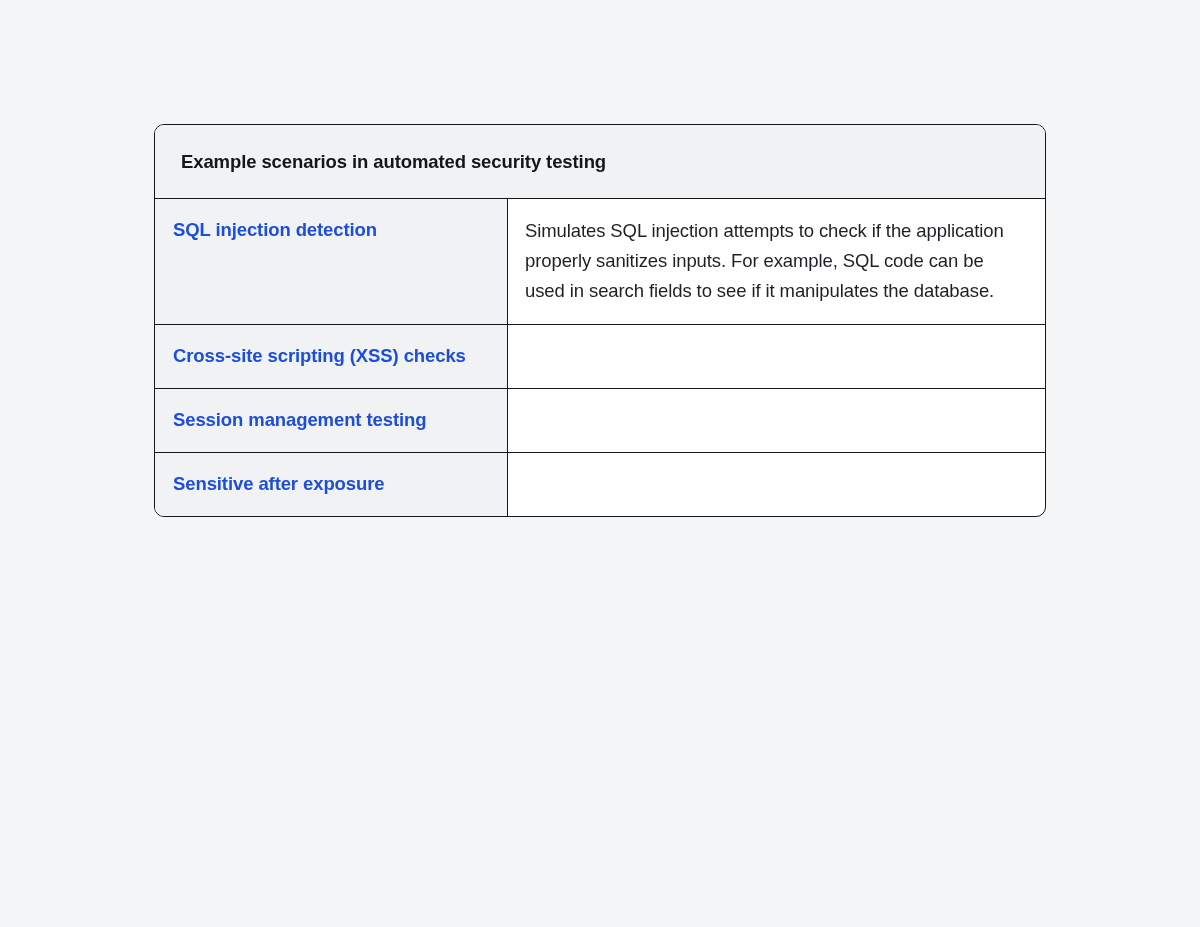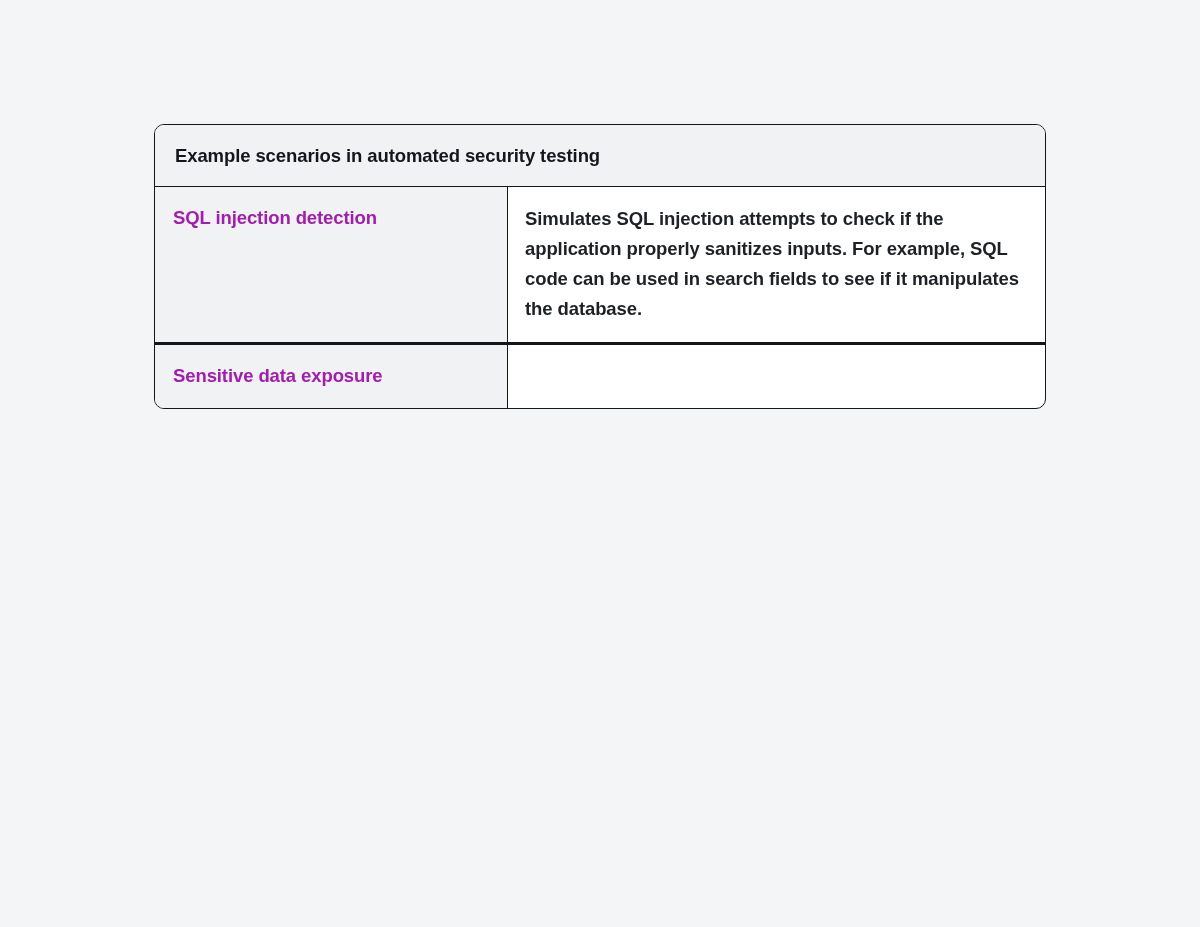--- a/index.html
+++ b/index.html
@@ -39,21 +39,21 @@
     padding: 17px 18px 16px 18px;
     box-sizing: border-box;
   }
 
   .table-header-title {
     font-size: 18.5px;
     font-weight: bold;
     color: #14161a;
     letter-spacing: -0.1px;
     line-height: 24px;
-    margin: 2px;
+    margin: 8px;
   }
 
   .table-row {
     display: flex;
     align-items: stretch;
     border-bottom: 1.5px solid #14161a;
   }
 
   .table-row:last-child {
     border-bottom: none;
@@ -64,36 +64,36 @@
     min-width: 353px;
     background: #f1f2f4;
     border-right: 1.5px solid #14161a;
     padding: 17px 18px 18px 18px;
     box-sizing: border-box;
   }
 
   .cell-term-text {
     font-size: 18.5px;
     font-weight: bold;
-    color: #a21caf;
+    color: #1d4ed8;
     line-height: 28px;
     letter-spacing: -0.1px;
     margin: 0;
   }
 
   .cell-desc {
     flex: 1;
     background: #ffffff;
     padding: 17px 20px 18px 17px;
     box-sizing: border-box;
   }
 
   .cell-desc-text {
     font-size: 18.5px;
-    font-weight: bold;
+    font-weight: normal;
     color: #1d2024;
     line-height: 30px;
     letter-spacing: -0.1px;
     margin: 0;
   }
 </style>
 </head>
 <body>
 
 <div class="page">
@@ -107,26 +107,32 @@
     <div class="table-row">
       <div class="cell-term">
         <div class="cell-term-text">SQL injection detection</div>
       </div>
       <div class="cell-desc">
         <div class="cell-desc-text">Simulates SQL injection attempts to check if the application properly sanitizes inputs. For example, SQL code can be used in search fields to see if it manipulates the database.</div>
       </div>
     </div>
 
     <div class="table-row">
-    </div>
-
-    <div class="table-row">
+      <div class="cell-term">
+        <div class="cell-term-text">Cross-site scripting (XSS) checks</div>
+      </div>
     </div>
 
     <div class="table-row">
       <div class="cell-term">
-        <div class="cell-term-text">Sensitive data exposure</div>
+        <div class="cell-term-text">Session management testing</div>
+      </div>
+    </div>
+
+    <div class="table-row">
+      <div class="cell-term">
+        <div class="cell-term-text">Sensitive after exposure</div>
       </div>
     </div>
 
   </div>
 
 </div>
 
 </body></html>

